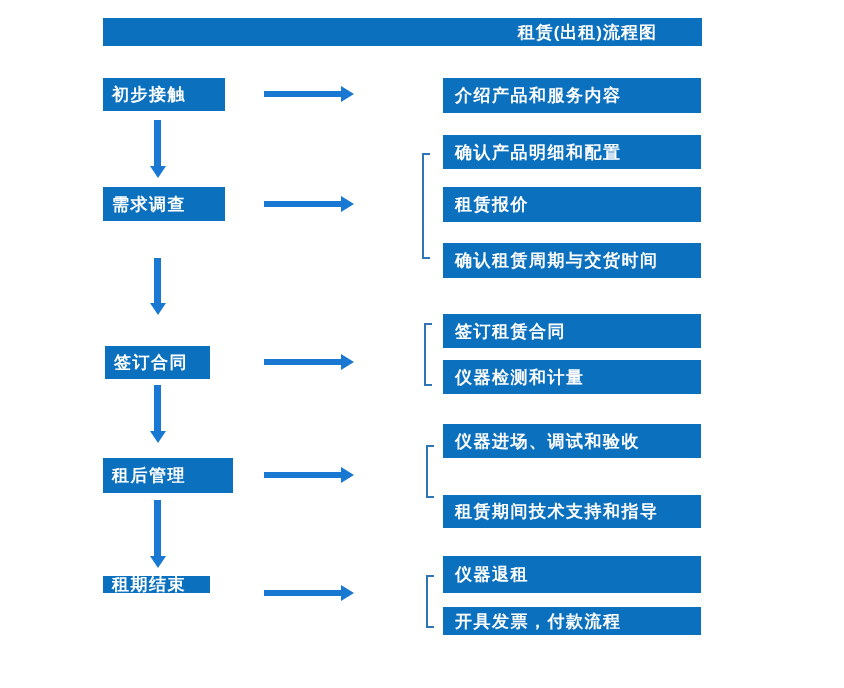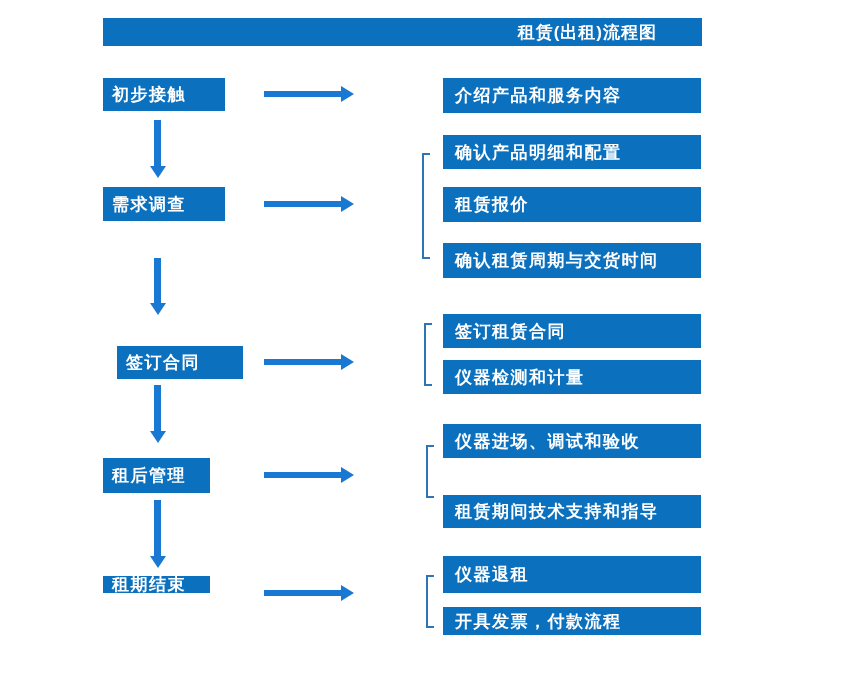--- a/index.html
+++ b/index.html
@@ -49,24 +49,24 @@
   <div class="titlebar">
     <span>租赁(出租)流程图</span>
   </div>
 
   <div class="box lbox" style="left:103px;top:78px;width:122px;height:33px;font-family:Liberation Serif, serif;">
     <span>初步接触</span>
   </div>
   <div class="box lbox" style="left:103px;top:187px;width:122px;height:34px;align-items:center;">
     <span>需求调查</span>
   </div>
-  <div class="box lbox" style="left:105px;top:346px;width:126px;height:33px;margin-left:12px;">
+  <div class="box lbox" style="left:105px;top:346px;width:105px;height:33px;">
     <span>签订合同</span>
   </div>
-  <div class="box lbox" style="left:103px;top:458px;width:107px;height:35px;">
+  <div class="box lbox" style="left:103px;top:458px;width:130px;height:35px;">
     <span>租后管理</span>
   </div>
   <div class="box lbox" style="left:103px;top:576px;width:107px;height:17px;">
     <span>租期结束</span>
   </div>
 
   <div class="varrow" style="top:120px;height:58px;">
     <div class="shaft"></div>
     <div class="head"></div>
   </div>

